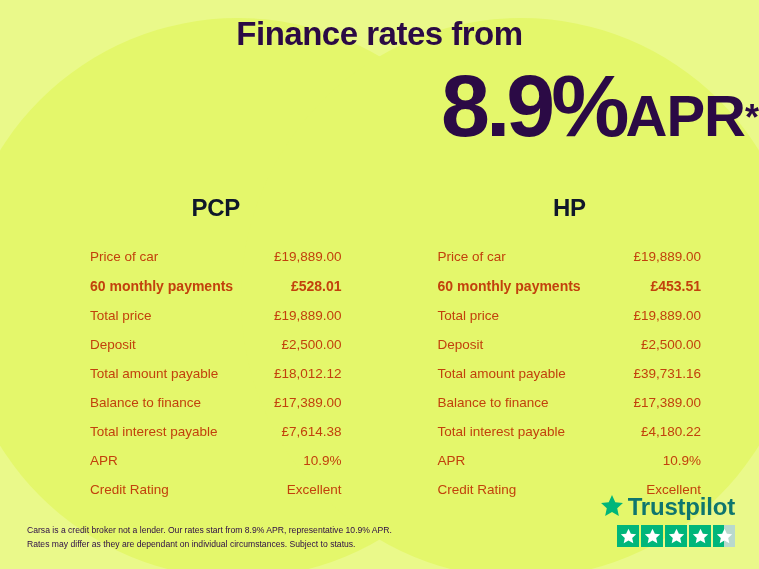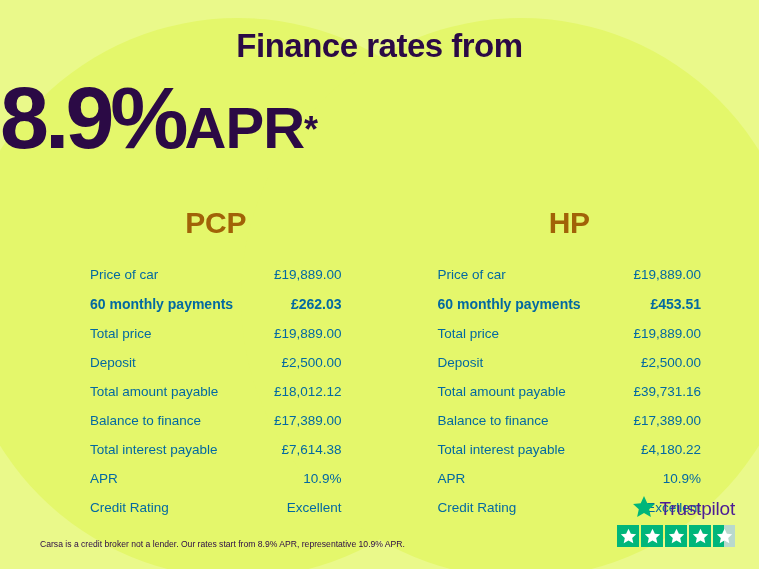--- a/index.html
+++ b/index.html
@@ -43,25 +43,25 @@
     z-index: 2;
     width: 100%;
     height: 100%;
   }
   .headline {
     text-align: center;
     color: #2b0a45;
     font-weight: bold;
     font-size: 33px;
     letter-spacing: -0.5px;
-    padding-top: 29px;
+    padding-top: 17px;
     line-height: 1;
   }
   .rate-row {
-    text-align: left;
+    text-align: right;
     color: #2b0a45;
     line-height: 1;
     margin-top: 12px;
     white-space: nowrap;
   }
   .rate-big {
     font-weight: bold;
     font-size: 88px;
     letter-spacing: -4px;
     vertical-align: baseline;
@@ -85,71 +85,71 @@
   }
   .col {
     flex: 1 1 50%;
     box-sizing: border-box;
   }
   .col-left { padding: 0 38px 0 62px; }
   .col-right { padding: 0 30px 0 58px; }
   .col-title {
     text-align: center;
     font-weight: bold;
-    font-size: 30px;
-    color: #a16207;
+    font-size: 24px;
+    color: #0f172a;
     margin-bottom: 20px;
     letter-spacing: -0.3px;
   }
   table.finance {
     width: 100%;
     border-collapse: collapse;
-    color: #0369a1;
+    color: #c2410c;
     font-size: 13.5px;
   }
   table.finance td {
     padding: 7px 0;
     vertical-align: middle;
   }
   table.finance td.label { text-align: left; }
   table.finance td.value { text-align: right; white-space: nowrap; }
   table.finance tr.bold td { font-weight: bold; font-size: 14px; }
   .footer {
     position: absolute;
     left: 0;
     right: 0;
     bottom: 0;
     height: 74px;
   }
   .disclaimer {
     position: absolute;
-    left: 40px;
+    left: 27px;
     bottom: 18px;
     width: 430px;
     font-size: 8.6px;
     line-height: 1.55;
     color: #2b0a45;
   }
   .trustpilot {
     position: absolute;
     right: 24px;
     bottom: 22px;
     text-align: right;
   }
   .tp-top {
     display: flex;
     align-items: center;
     justify-content: flex-end;
     gap: 5px;
     margin-bottom: 4px;
   }
   .tp-name {
-    font-weight: normal;
-    font-size: 19px;
-    color: #4c1d95;
+    font-weight: bold;
+    font-size: 24px;
+    color: #0f766e;
     letter-spacing: -0.2px;
   }
   .tp-stars {
     display: flex;
     gap: 2px;
     justify-content: flex-end;
   }
   .tp-star {
     width: 22px;
     height: 22px;
@@ -183,21 +183,21 @@
       <div class="col col-left">
         <div class="col-title">PCP</div>
         <table class="finance">
           <tbody>
             <tr>
               <td class="label">Price of car</td>
               <td class="value">£19,889.00</td>
             </tr>
             <tr class="bold">
               <td class="label">60 monthly payments</td>
-              <td class="value">£262.03</td>
+              <td class="value">£528.01</td>
             </tr>
             <tr>
               <td class="label">Total price</td>
               <td class="value">£19,889.00</td>
             </tr>
             <tr>
               <td class="label">Deposit</td>
               <td class="value">£2,500.00</td>
             </tr>
             <tr>
@@ -266,20 +266,21 @@
             </tr>
           </tbody>
         </table>
       </div>
 
     </div>
 
     <div class="footer">
       <div class="disclaimer">
         <div>Carsa is a credit broker not a lender. Our rates start from 8.9% APR, representative 10.9% APR.</div>
+        <div>Rates may differ as they are dependant on individual circumstances. Subject to status.</div>
       </div>
 
       <div class="trustpilot">
         <div class="tp-top">
           <span>
             <svg width="22" height="21" viewBox="0 0 24 23" aria-hidden="true">
               <polygon points="12,0 15.6,7.9 24,8.8 17.7,14.5 19.5,23 12,18.6 4.5,23 6.3,14.5 0,8.8 8.4,7.9" fill="#00b67a"></polygon>
             </svg>
           </span>
           <span class="tp-name">Trustpilot</span>

